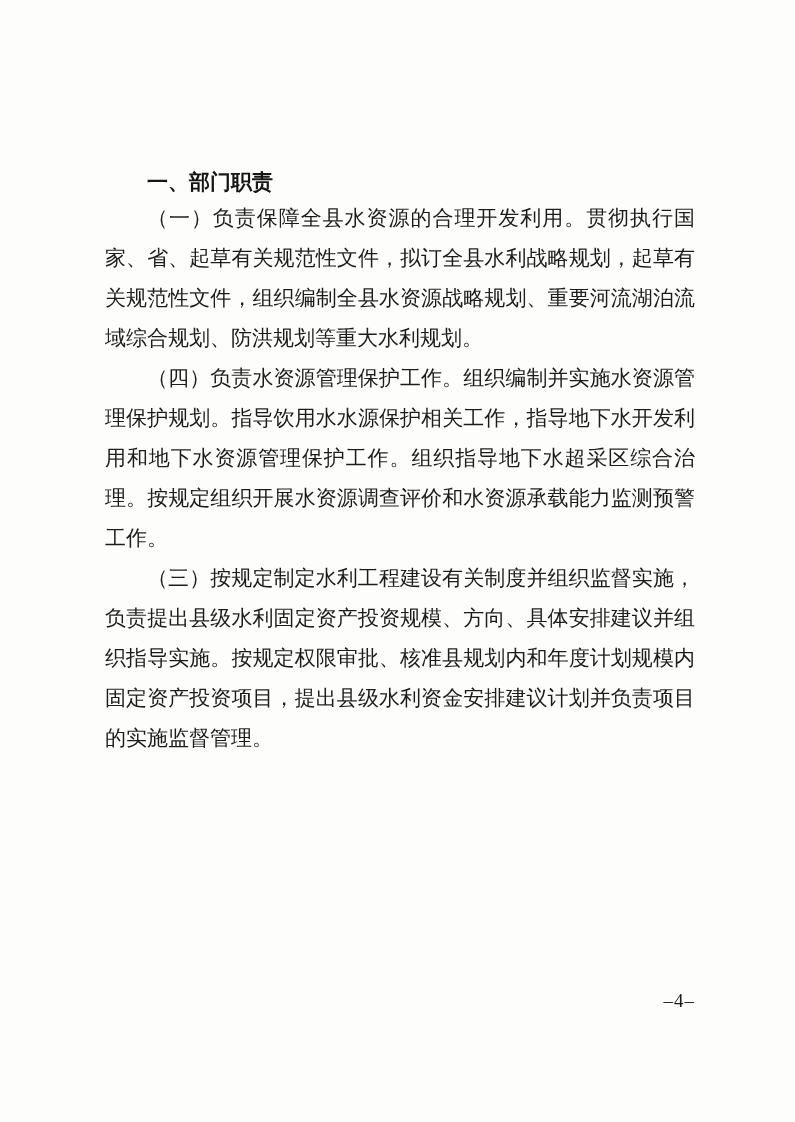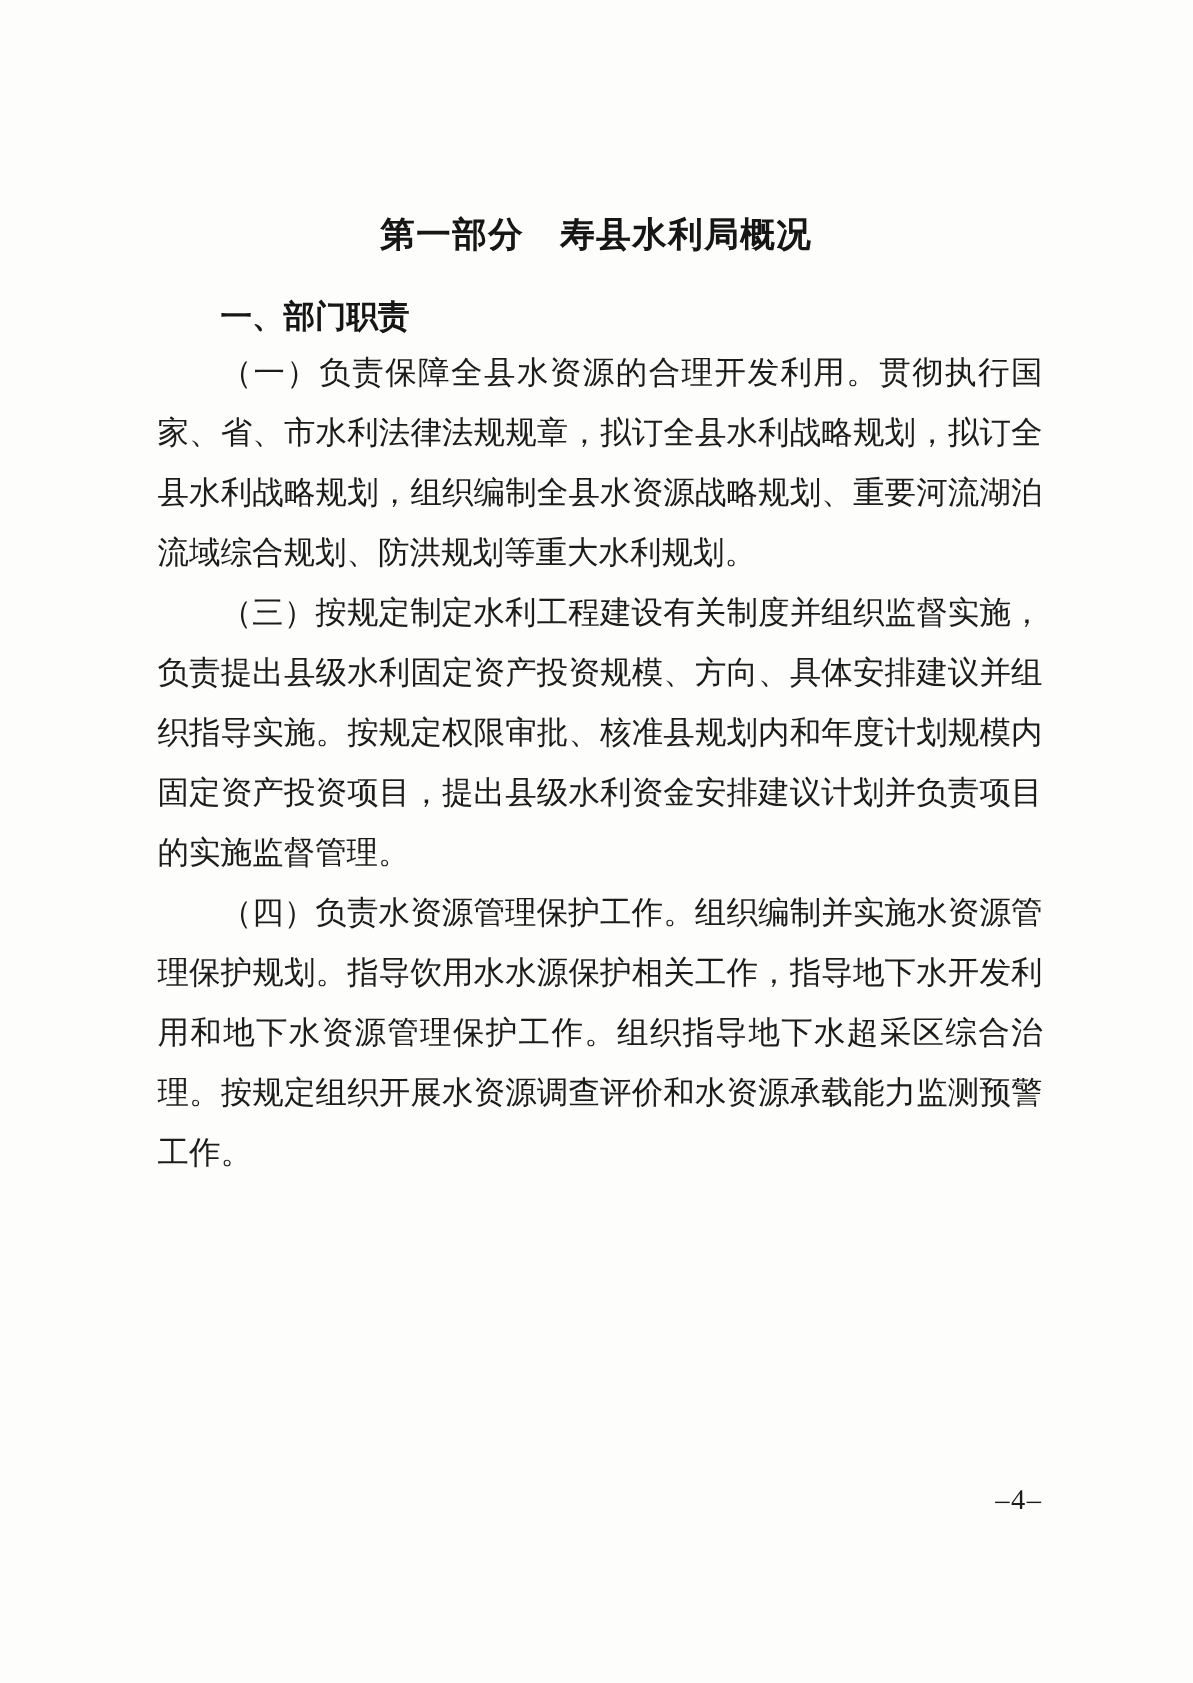--- a/index.html
+++ b/index.html
@@ -26,21 +26,21 @@
     line-height: 30px;
     font-weight: 700;
     letter-spacing: 1px;
     color: #161616;
   }
   .section-heading {
     margin: 26px 0 0 147px;
     font-size: 21px;
     line-height: 28px;
     font-weight: 700;
-    font-family: Liberation Sans, sans-serif;
+    font-family: Liberation Serif, serif;
     color: #161616;
   }
   .body-text {
     width: 590px;
     margin: 2px 0 0 105px;
   }
   .para {
     margin: 0;
     font-size: 21px;
     line-height: 40px;
@@ -55,25 +55,24 @@
     font-size: 19px;
     letter-spacing: 1px;
     color: #1c1c1c;
   }
 </style>
 </head>
 <body>
 
 <div class="page">
 
-  <h1 class="doc-title">第一部分　寿县水利局概况</h1>
 
   <h2 class="section-heading">一、部门职责</h2>
 
   <div class="body-text">
-    <p class="para">（一）负责保障全县水资源的合理开发利用。贯彻执行国家、省、市水利法律法规规章，拟订全县水利战略规划，拟订全县水利战略规划，组织编制全县水资源战略规划、重要河流湖泊流域综合规划、防洪规划等重大水利规划。</p>
+    <p class="para">（一）负责保障全县水资源的合理开发利用。贯彻执行国家、省、起草有关规范性文件，拟订全县水利战略规划，起草有关规范性文件，组织编制全县水资源战略规划、重要河流湖泊流域综合规划、防洪规划等重大水利规划。</p>
+    <p class="para">（四）负责水资源管理保护工作。组织编制并实施水资源管理保护规划。指导饮用水水源保护相关工作，指导地下水开发利用和地下水资源管理保护工作。组织指导地下水超采区综合治理。按规定组织开展水资源调查评价和水资源承载能力监测预警工作。</p>
     <p class="para">（三）按规定制定水利工程建设有关制度并组织监督实施，负责提出县级水利固定资产投资规模、方向、具体安排建议并组织指导实施。按规定权限审批、核准县规划内和年度计划规模内固定资产投资项目，提出县级水利资金安排建议计划并负责项目的实施监督管理。</p>
-    <p class="para">（四）负责水资源管理保护工作。组织编制并实施水资源管理保护规划。指导饮用水水源保护相关工作，指导地下水开发利用和地下水资源管理保护工作。组织指导地下水超采区综合治理。按规定组织开展水资源调查评价和水资源承载能力监测预警工作。</p>
   </div>
 
   <div class="page-number">–4–</div>
 
 </div>
 
 </body></html>

